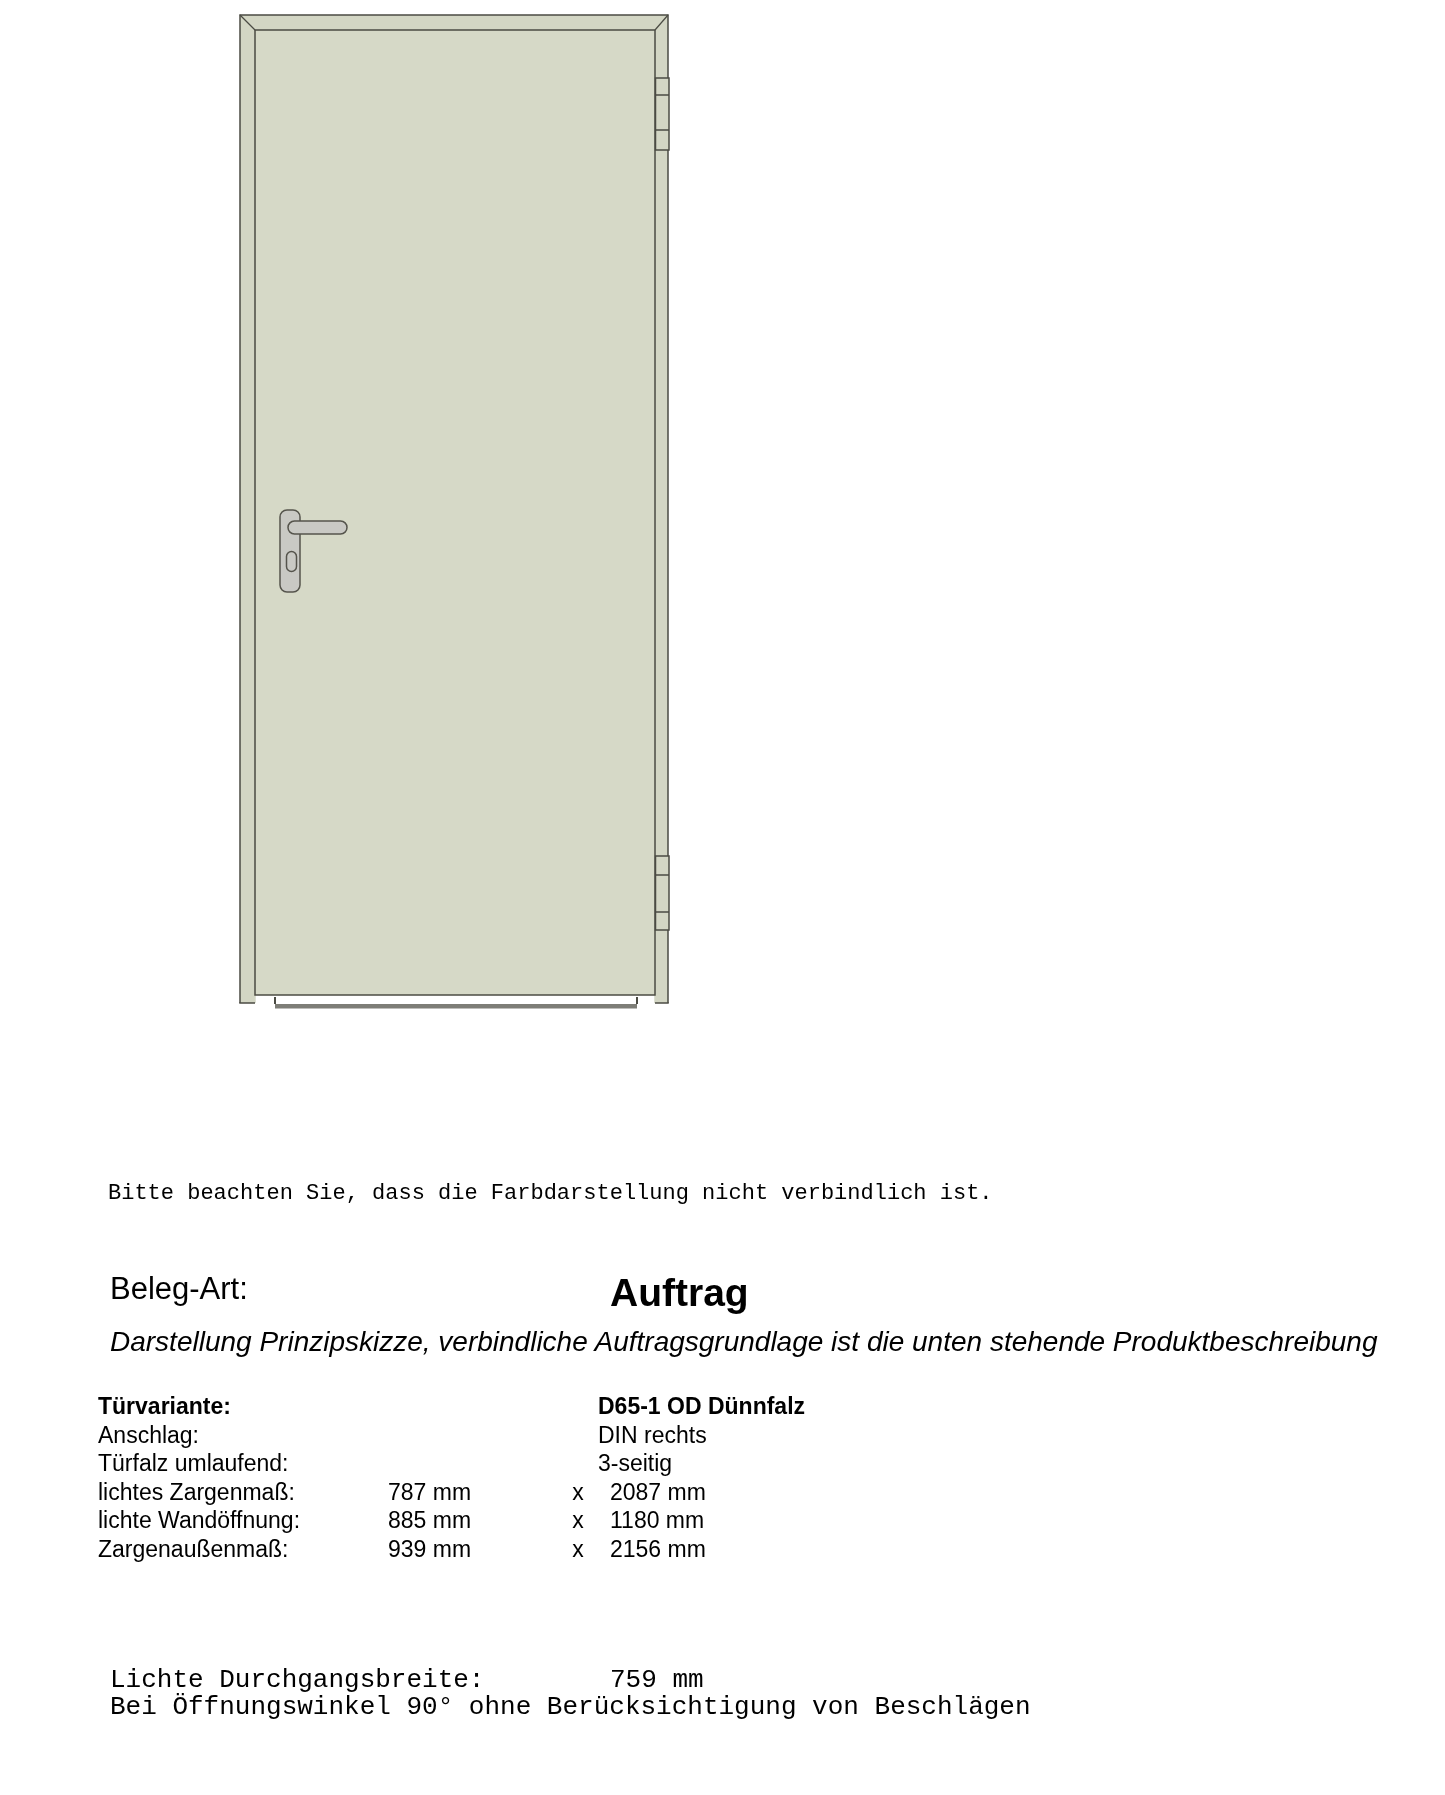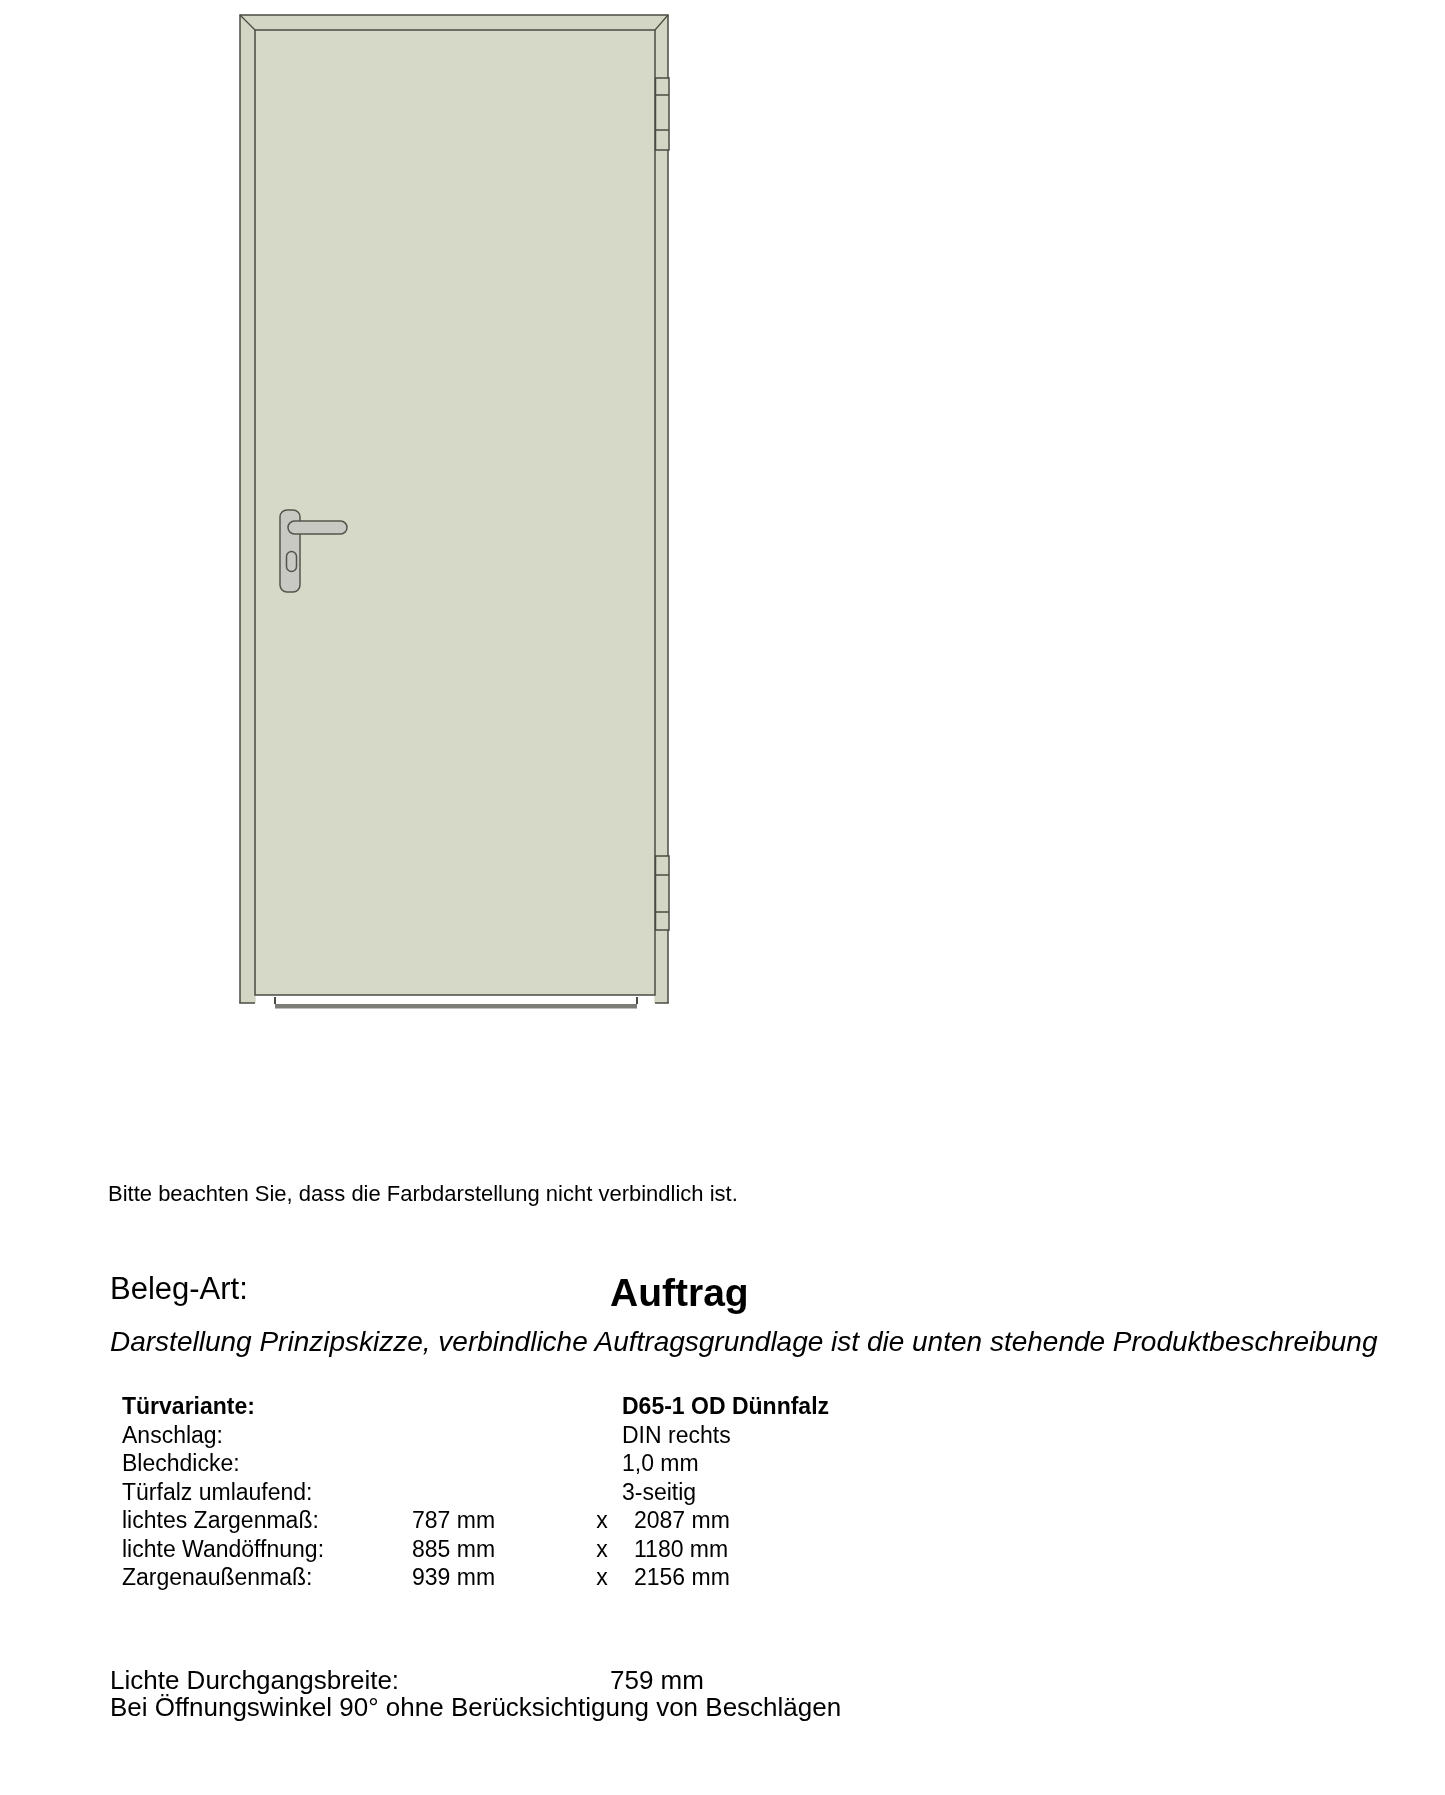--- a/index.html
+++ b/index.html
@@ -5,33 +5,33 @@
   html,body{margin:0;padding:0;background:#ffffff;}
   .page{
     position:relative;
     width:1445px;height:1795px;
     background:#ffffff;
     overflow:hidden;
     color:#000;
   }
   .abs{position:absolute;line-height:1;white-space:nowrap;}
   .sans{font-family:"Liberation Sans","DejaVu Sans",sans-serif;}
-  .serif{font-family:Liberation Sans, sans-serif;}
+  .serif{font-family:Liberation Mono, monospace;}
 
   .door-svg{position:absolute;left:235px;top:10px;width:440px;height:1005px;}
 
   .note{left:108px;top:1183px;font-size:22px;}
 
   .beleg-label{left:110px;top:1273px;font-size:31px;font-weight:normal;}
   .beleg-value{left:610px;top:1273px;font-size:39px;font-weight:bold;}
 
   .disclaimer{left:110px;top:1328px;font-size:28px;font-style:italic;}
 
   .specs{
-    position:absolute;left:122px;top:1392px;width:1200px;
+    position:absolute;left:98px;top:1392px;width:1200px;
     font-family:"Liberation Sans","DejaVu Sans",sans-serif;
     font-size:23px;
   }
   .srow{position:relative;height:28.5px;line-height:28.5px;}
   .srow .lab{position:absolute;left:0;white-space:nowrap;}
   .srow .val{position:absolute;left:500px;white-space:nowrap;}
   .srow .dim-w{position:absolute;left:290px;width:158px;}
   .srow .dim-x{position:absolute;left:468px;width:24px;text-align:center;}
   .srow .dim-h{position:absolute;left:512px;}
   .bold{font-weight:bold;}
@@ -90,24 +90,20 @@
   <div class="specs">
     <div class="srow">
       <span class="lab bold">Türvariante:</span>
       <span class="val bold">D65-1 OD Dünnfalz</span>
     </div>
     <div class="srow">
       <span class="lab">Anschlag:</span>
       <span class="val">DIN rechts</span>
     </div>
     <div class="srow">
-      <span class="lab">Blechdicke:</span>
-      <span class="val">1,0 mm</span>
-    </div>
-    <div class="srow">
       <span class="lab">Türfalz umlaufend:</span>
       <span class="val">3-seitig</span>
     </div>
     <div class="srow">
       <span class="lab">lichtes Zargenmaß:</span>
       <span class="dim-w">787 mm</span>
       <span class="dim-x">x</span>
       <span class="dim-h">2087 mm</span>
     </div>
     <div class="srow">

